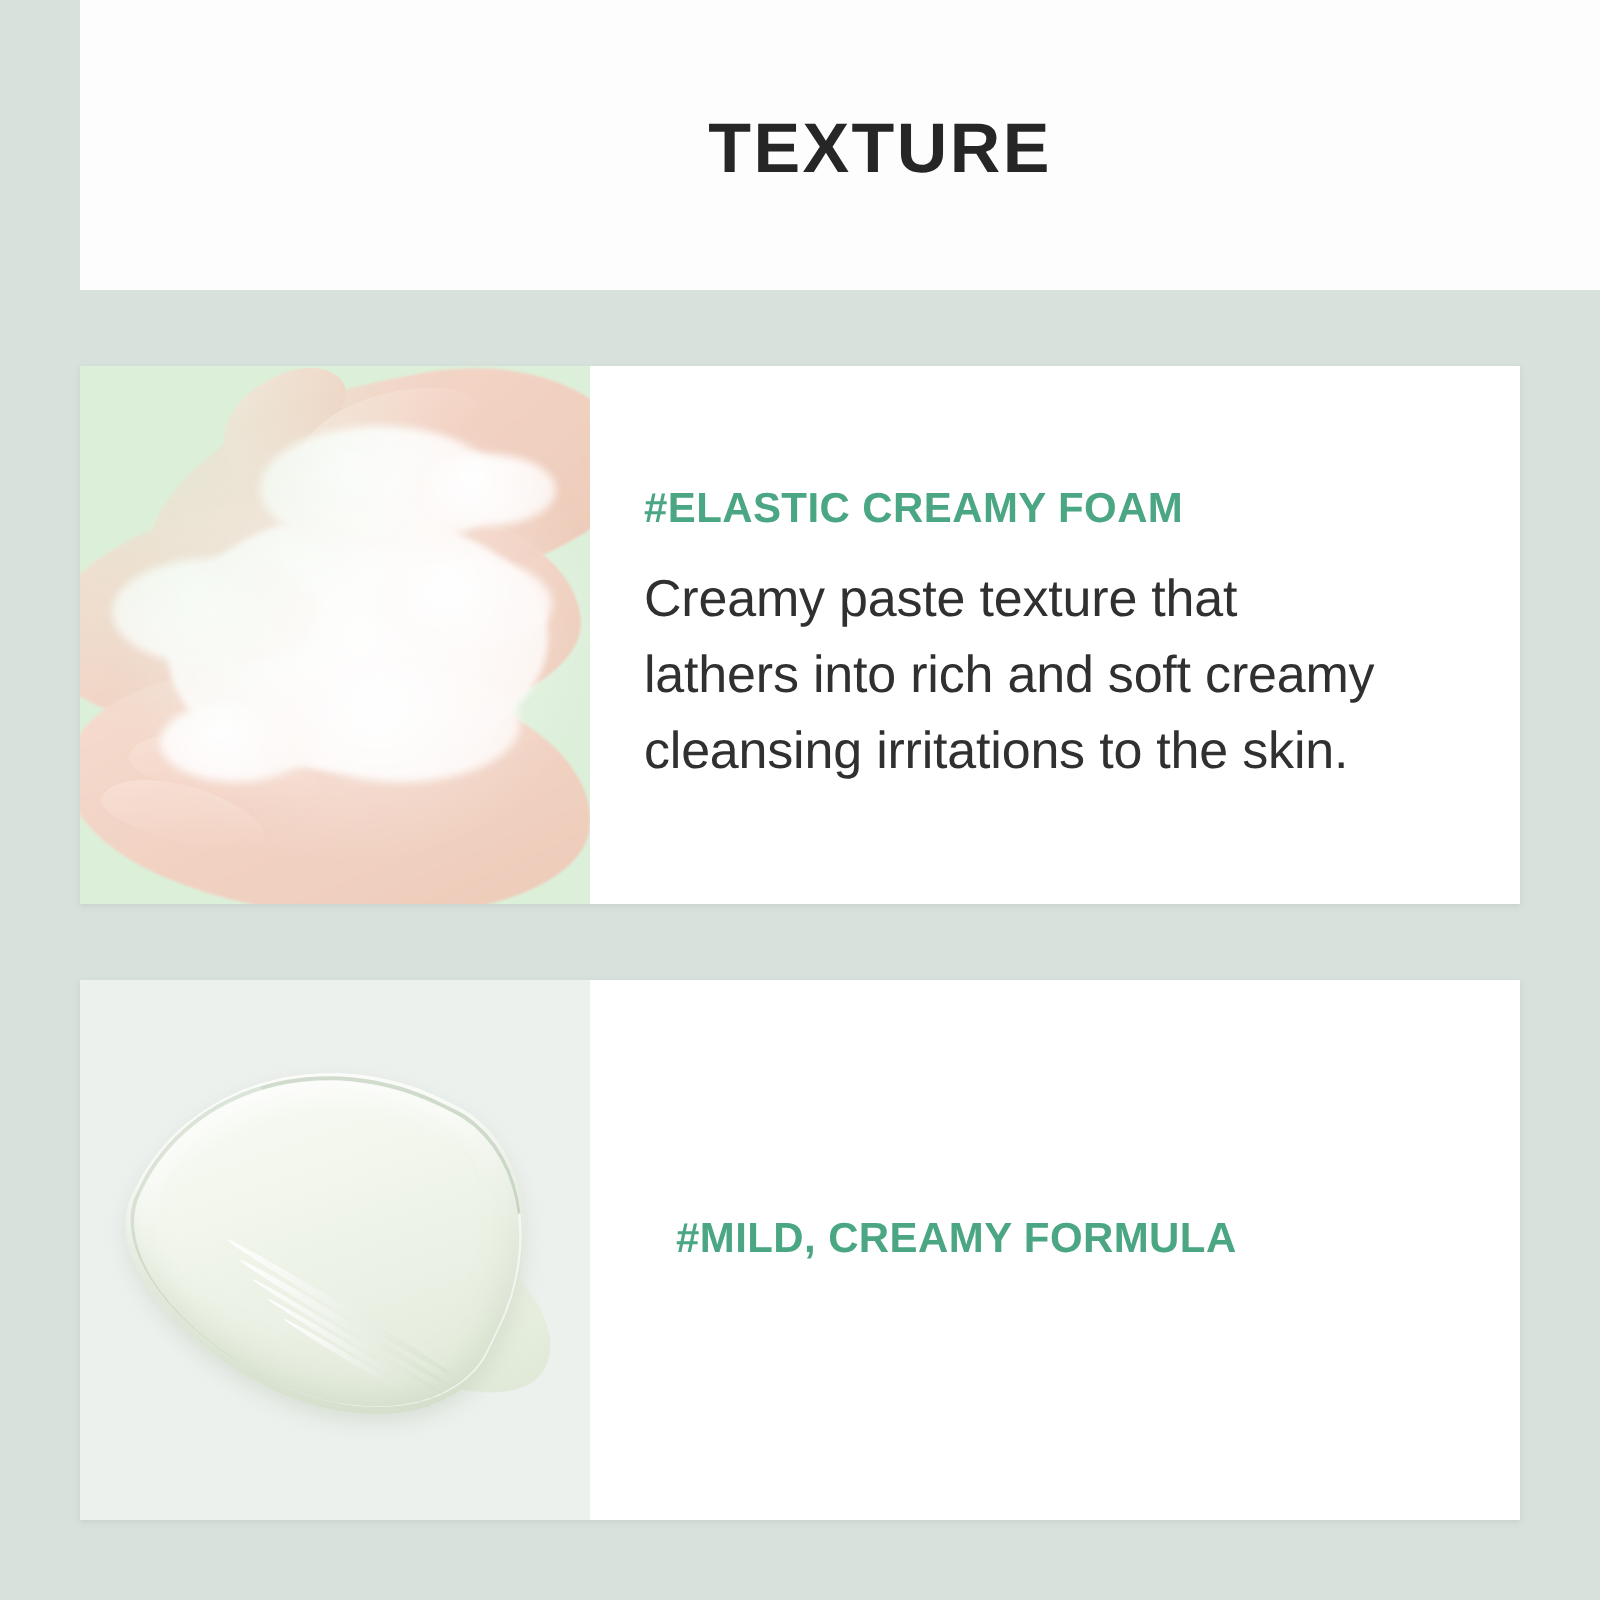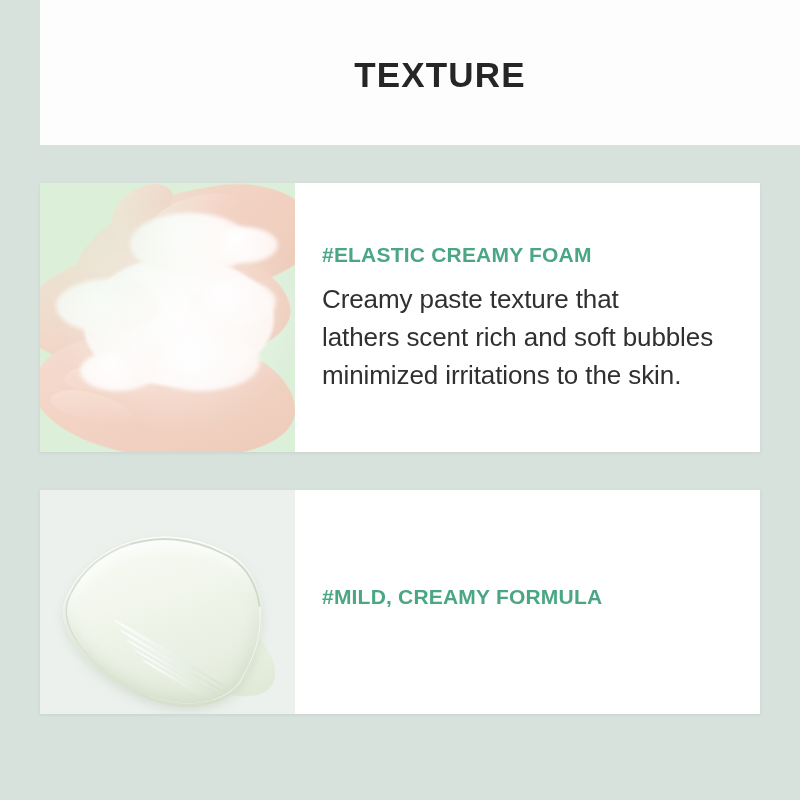--- a/index.html
+++ b/index.html
@@ -52,21 +52,21 @@
     position: absolute;
     left: 40px;
     width: 720px;
     background: #ffffff;
     display: flex;
     flex-direction: row;
     overflow: hidden;
     box-shadow: 0 1px 3px rgba(120,140,132,0.18);
   }
   .card-1 { top: 38px;  height: 269px; }
-  .card-2 { top: 345px; height: 224px; }
+  .card-2 { top: 345px; height: 270px; gap: 16px; }
 
   .media {
     width: 255px;
     height: 100%;
     flex: 0 0 255px;
     position: relative;
     overflow: hidden;
   }
   .media-foam { background: #dcefd9; }
   .media-swatch { background: #edf1ee; }
@@ -233,22 +233,22 @@
         <div class="foam foam-d"></div>
         <div class="foam foam-e"></div>
         <div class="foam foam-f"></div>
         <div class="sheen"></div>
       </div>
     </div>
     <div class="card-text">
       <div class="card-heading">#ELASTIC CREAMY FOAM</div>
       <div class="card-desc">
         <span class="line">Creamy paste texture that</span>
-        <span class="line">lathers scent rich and soft bubbles</span>
-        <span class="line">minimized irritations to the skin.</span>
+        <span class="line">lathers into rich and soft creamy</span>
+        <span class="line">cleansing irritations to the skin.</span>
       </div>
     </div>
   </div>
 
   <div class="card card-2">
     <div class="media media-swatch">
       <div class="swatch-scene">
         <div class="swatch-tail"></div>
         <div class="swatch-body"></div>
         <div class="swatch-edge"></div>

